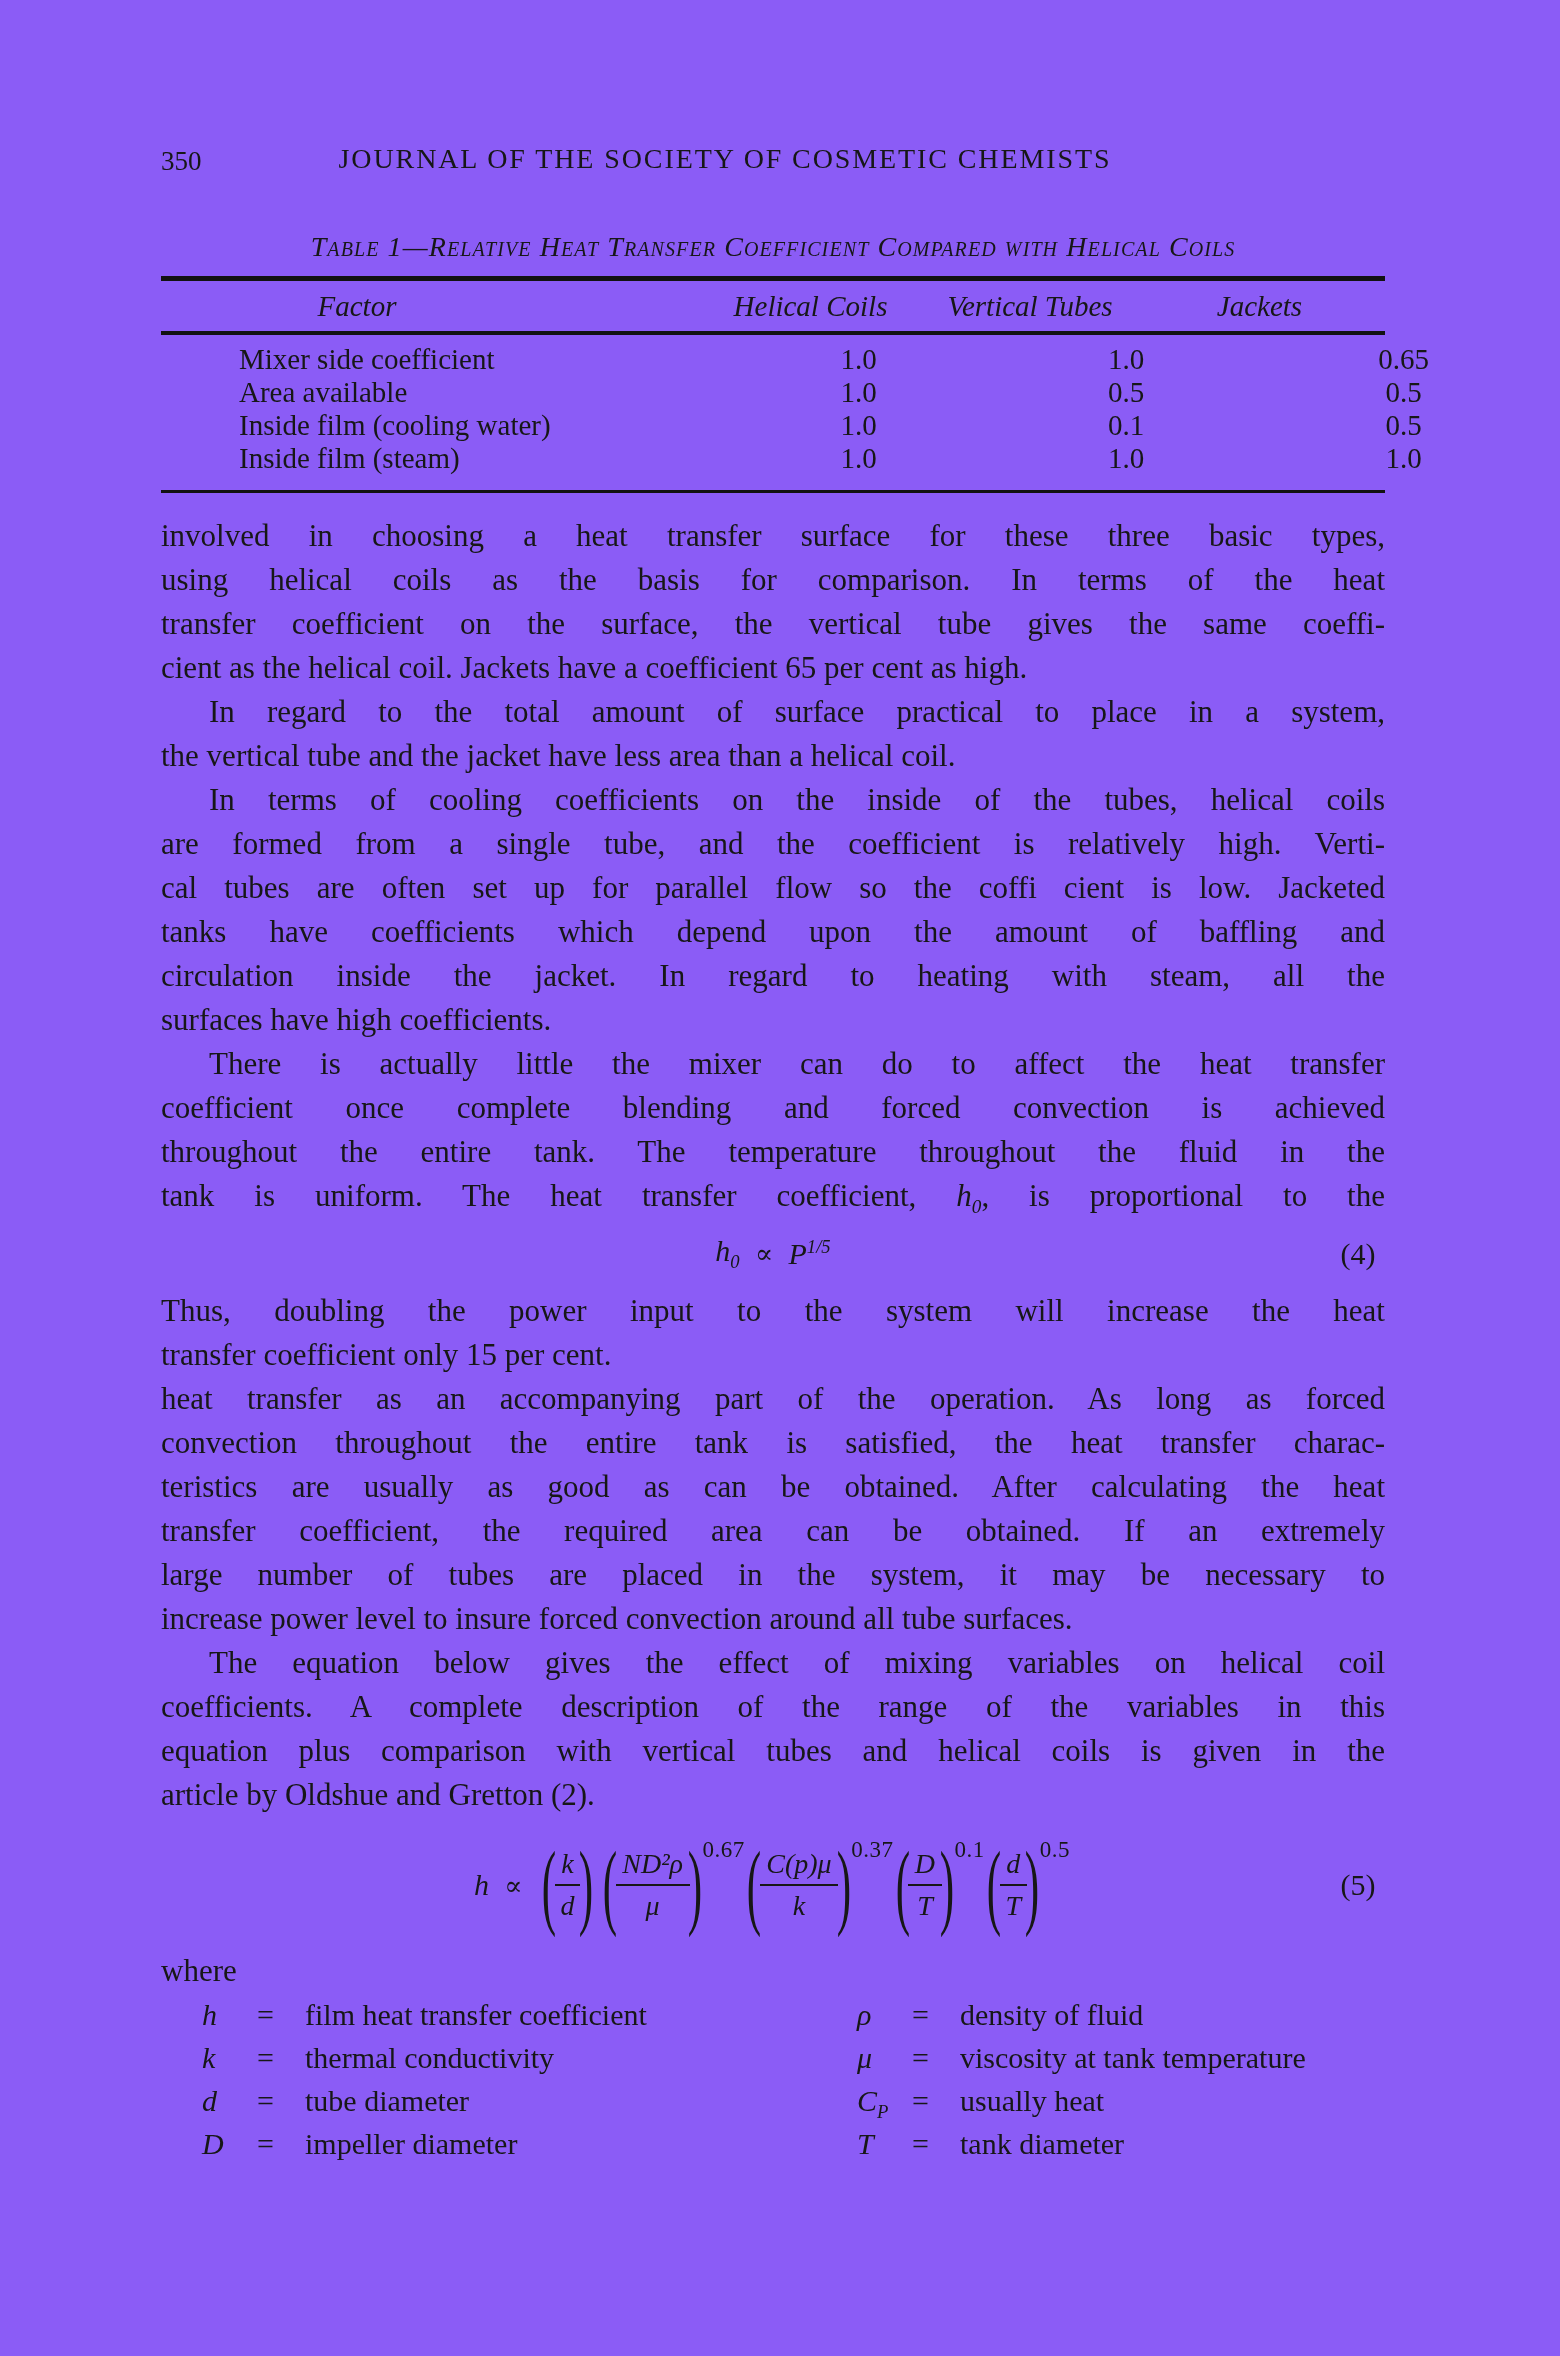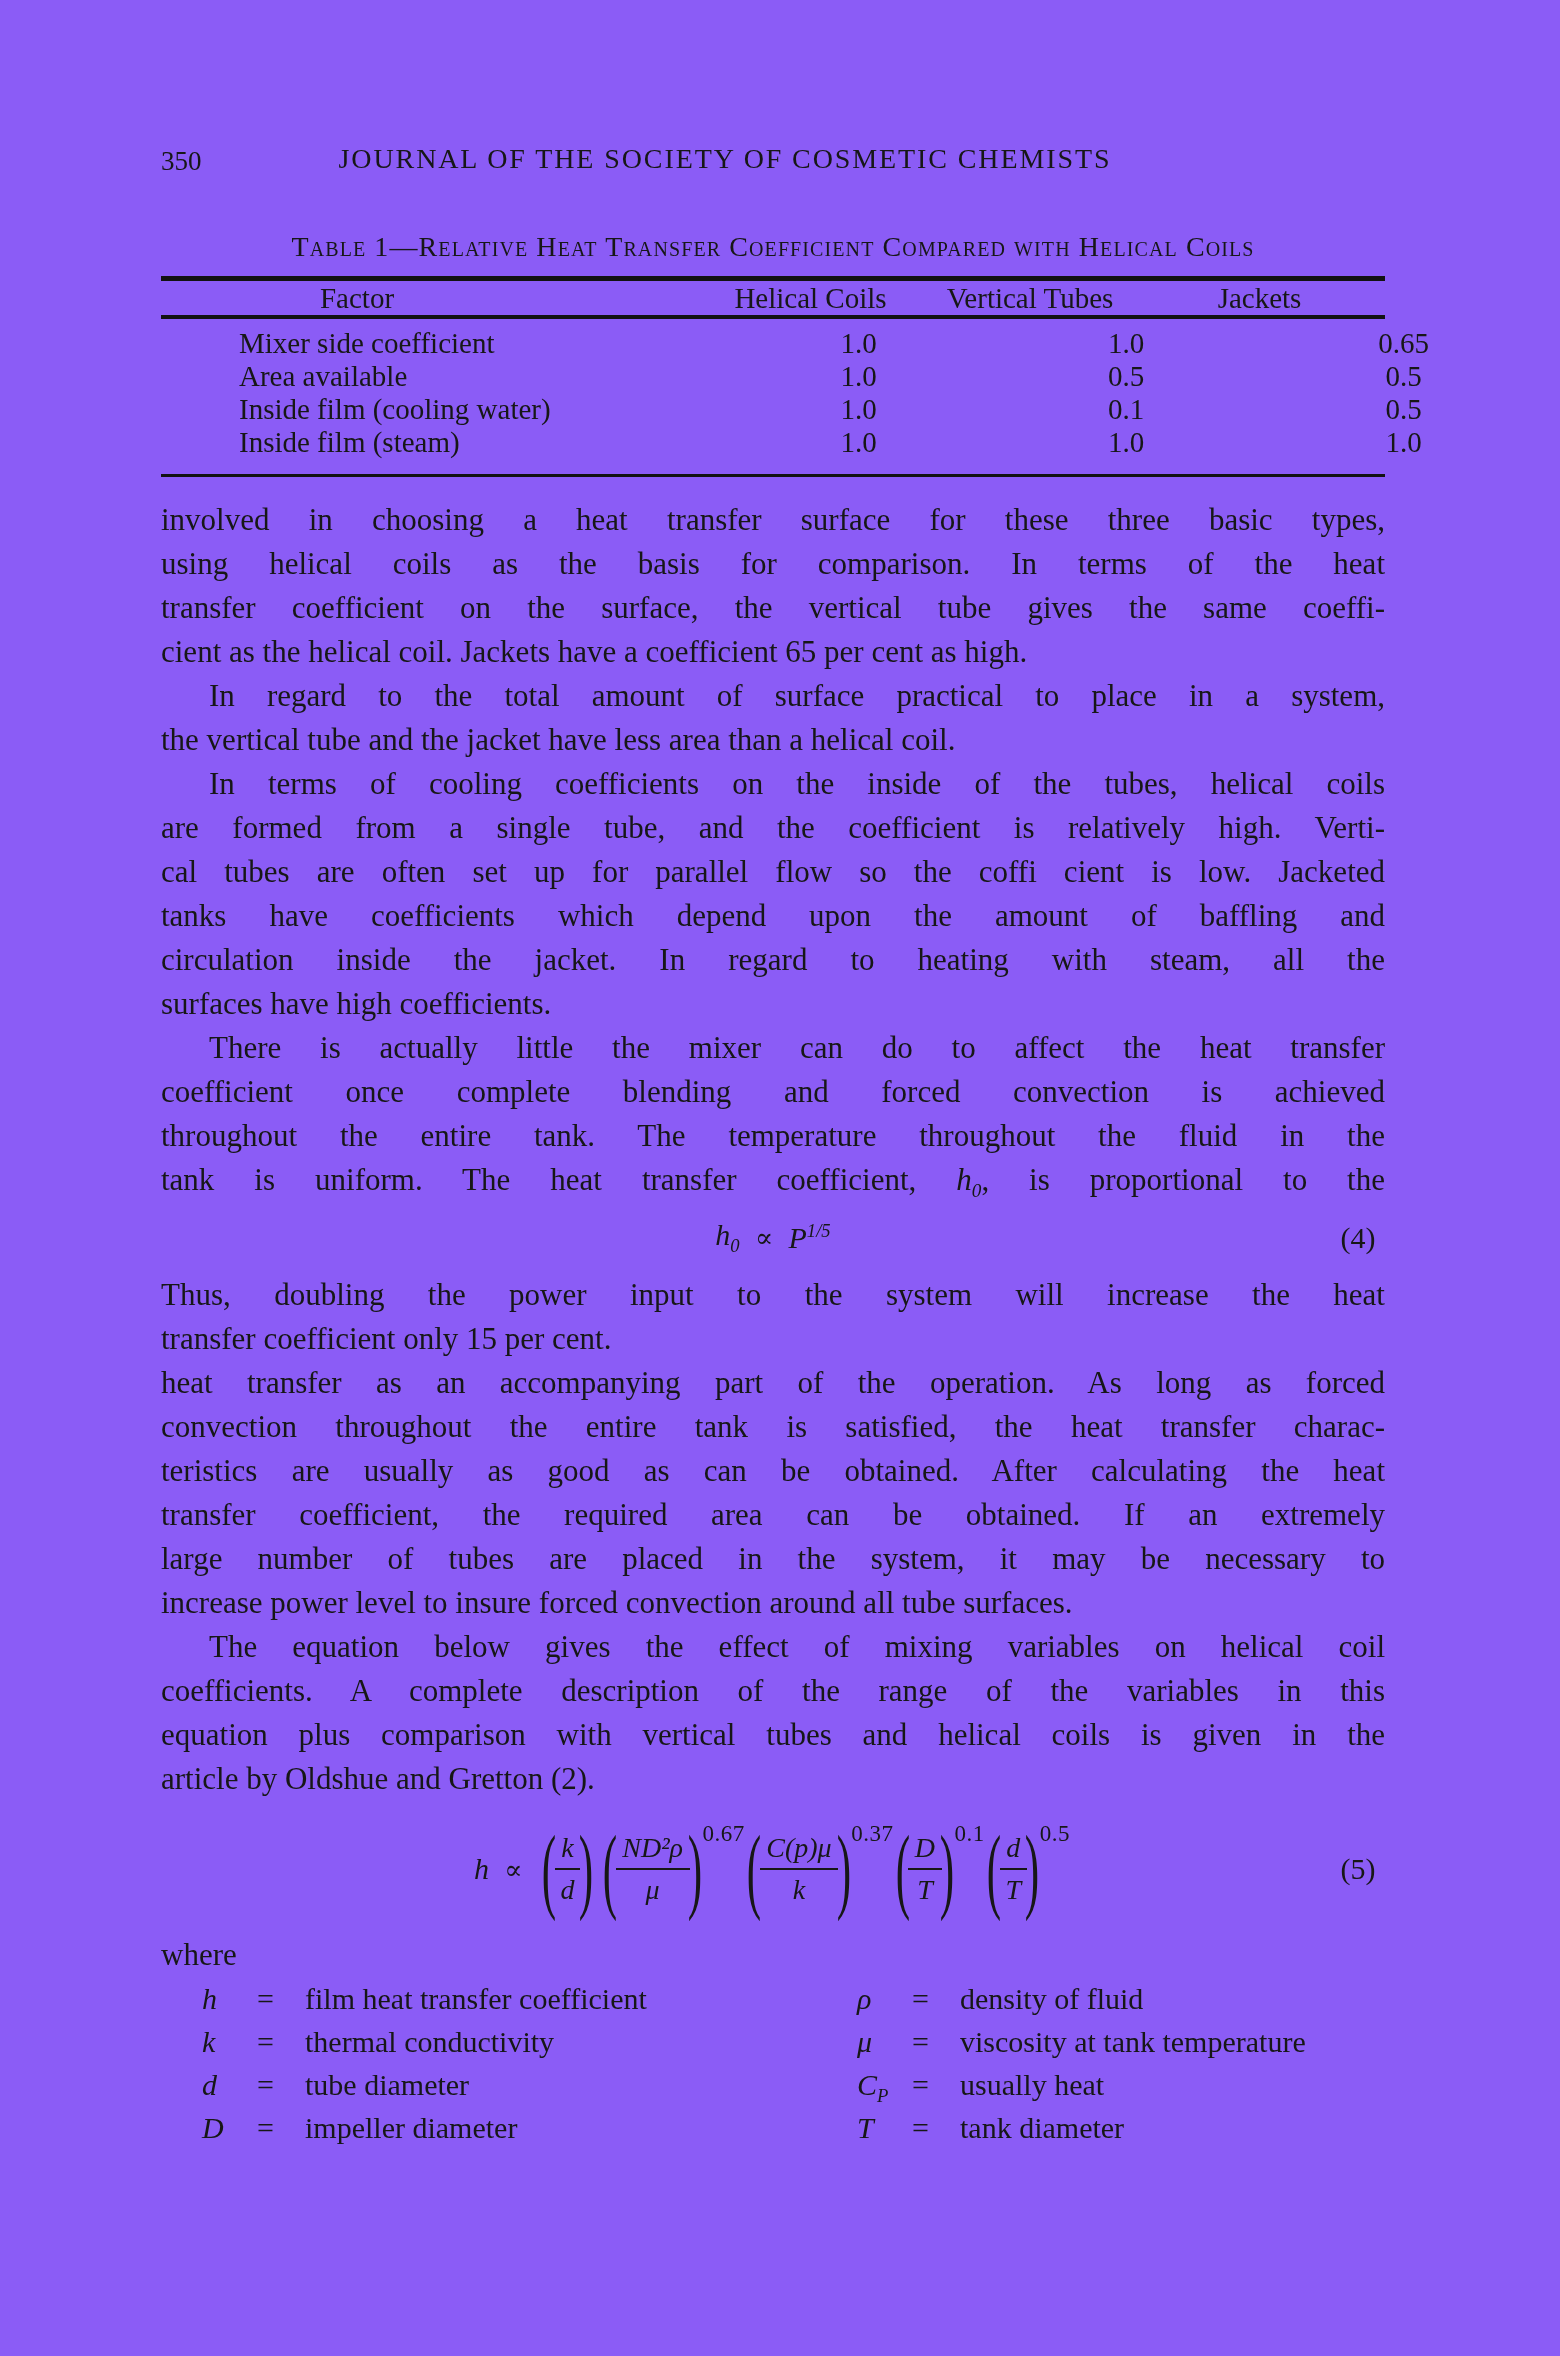--- a/index.html
+++ b/index.html
@@ -11,27 +11,27 @@
     font-family:"Liberation Serif","DejaVu Serif",serif;
     overflow:hidden;
   }
   
   .header{position:absolute;top:143px;left:161px;width:1224px;height:40px;}
   .pageno{position:absolute;left:0;top:2.9px;font-size:27px;}
   .jtitle{display:block;text-align:center;font-size:28px;letter-spacing:1.9px;margin-right:96px;}
   
   .content{position:absolute;top:231px;left:161px;width:1224px;}
   
-  .table-title{text-align:center;font-variant:small-caps;font-size:28px;letter-spacing:1.1px;margin-bottom:13.4px;}
+  .table-title{text-align:center;font-variant:small-caps;font-size:28px;letter-spacing:1.1px;margin-bottom:13.4px;font-style:italic;}
   .rule{background:#121212;width:100%;}
   .rule-top{height:4.8px;}
   .rule-mid{height:3.8px;}
   .rule-bot{height:3.3px;}
   .tgrid{display:grid;grid-template-columns:535px 229px 210px 249px;font-size:29px;}
-  .thead{align-items:center;height:34px;}
+  .thead{align-items:center;height:50px;font-style:italic;}
   .th{text-align:center;}
   .th-factor{padding-right:143px;}
   .tbody{padding:7.6px 0 15.3px 0;}
   .trow{height:33px;line-height:33px;gap:48px;}
   .td-factor{padding-left:78px;white-space:nowrap;}
   .td-num{text-align:center;}
   
   .bodytext{margin-top:21px;font-size:31px;}
   .ln{height:44px;line-height:44px;white-space:nowrap;text-align:justify;text-align-last:justify;}
   .ln.last{text-align:left;text-align-last:left;}

